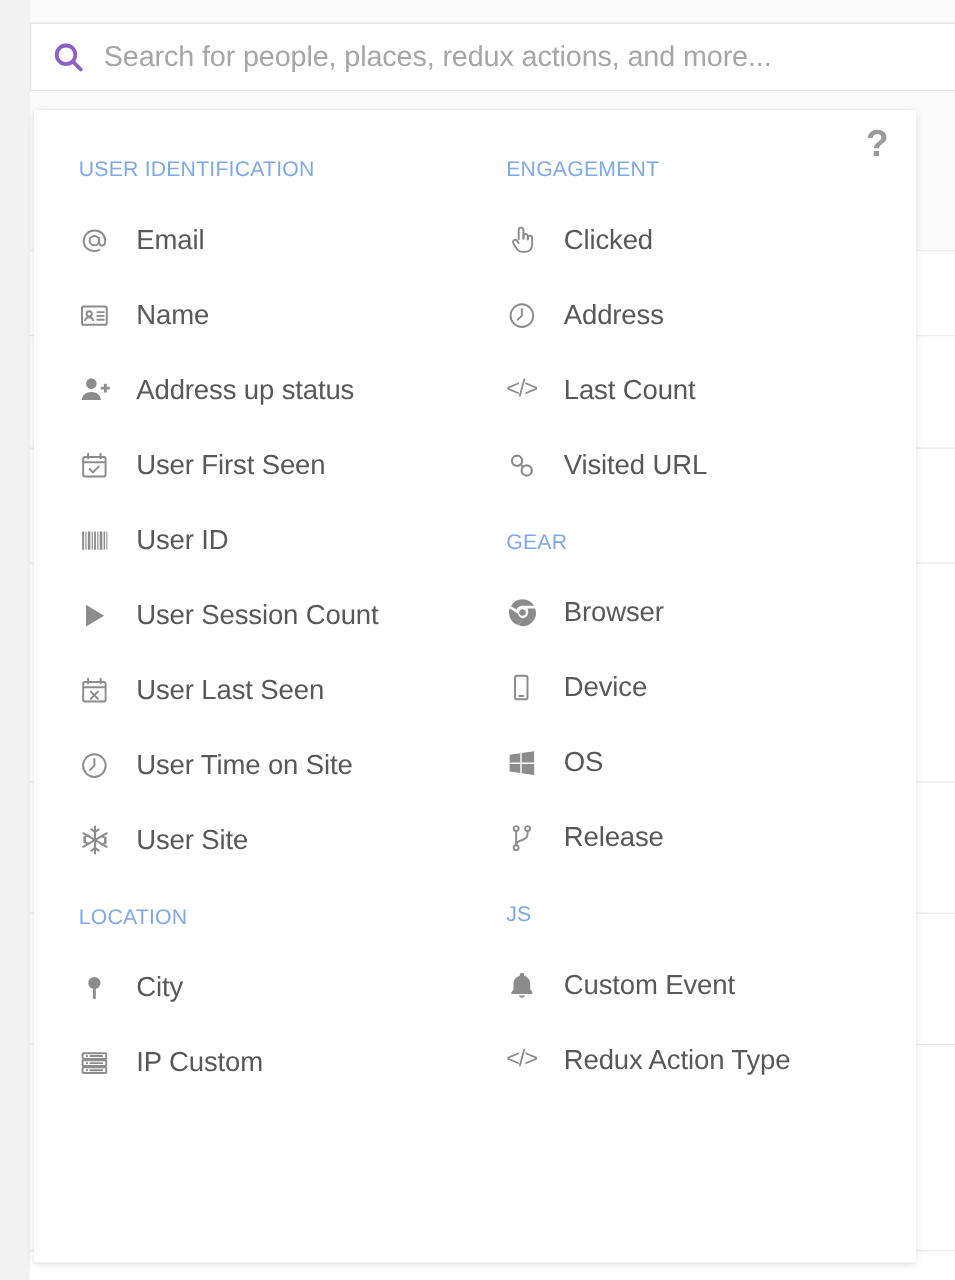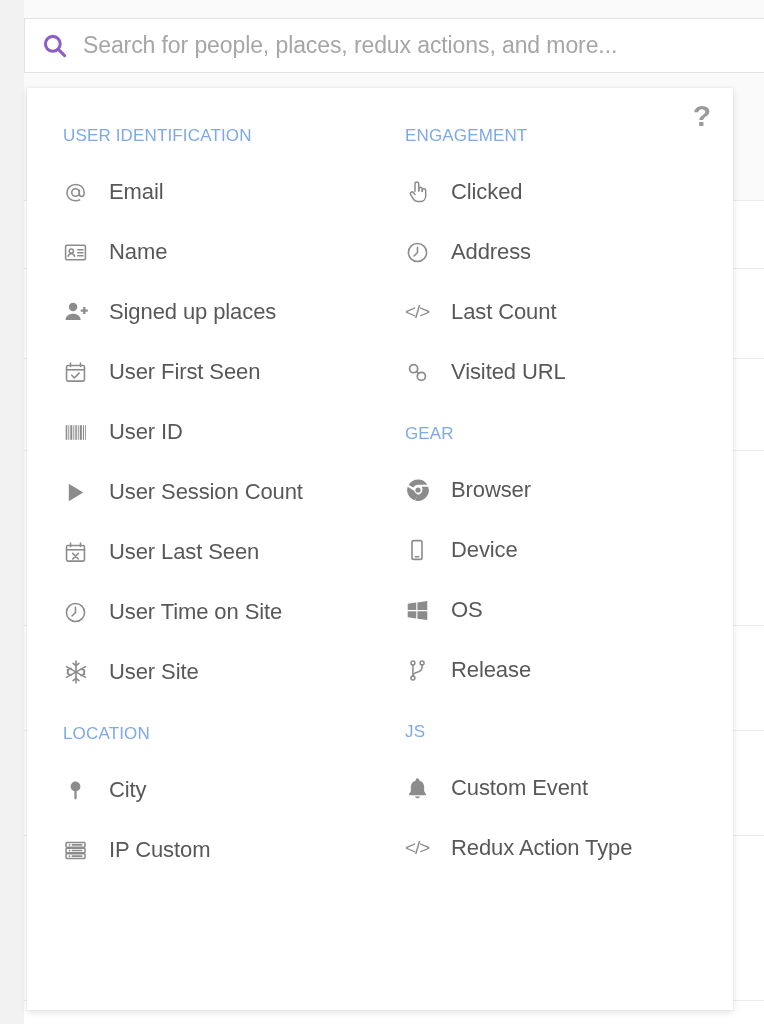--- a/index.html
+++ b/index.html
@@ -224,21 +224,21 @@
           </div>
           <div class="item">
             <span class="item-icon">
               <svg width="26" height="26" viewBox="0 0 24 24" fill="currentColor">
                 <circle cx="9.3" cy="7.3" r="3.9"></circle>
                 <path d="M2.3 19.4c0-3.6 3.1-5.9 7-5.9s7 2.3 7 5.9z"></path>
                 <rect x="16.3" y="9.6" width="6.6" height="2.1" rx="0.4"></rect>
                 <rect x="18.6" y="7.3" width="2.1" height="6.6" rx="0.4"></rect>
               </svg>
             </span>
-            <span class="item-label">Signed up places</span>
+            <span class="item-label">Address up status</span>
           </div>
           <div class="item">
             <span class="item-icon">
               <svg width="25" height="25" viewBox="0 0 24 24" fill="none" stroke="currentColor" stroke-width="1.5">
                 <rect x="3.4" y="5.3" width="17.2" height="15" rx="1.3"></rect>
                 <line x1="3.4" y1="9.4" x2="20.6" y2="9.4"></line>
                 <path d="M7.2 2.9v3.4M16.8 2.9v3.4" stroke-linecap="round"></path>
                 <path d="M8.4 14.6l2.5 2.6 4.6-4.6" stroke-linecap="round" stroke-linejoin="round"></path>
               </svg>
             </span>

